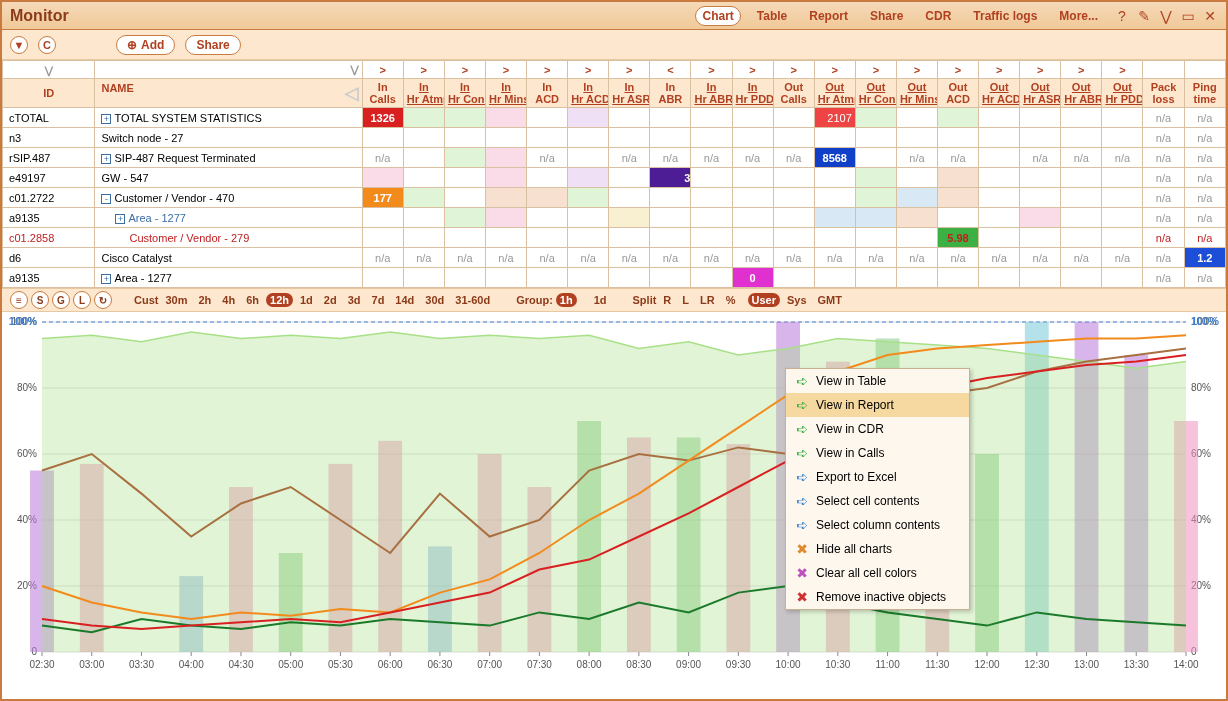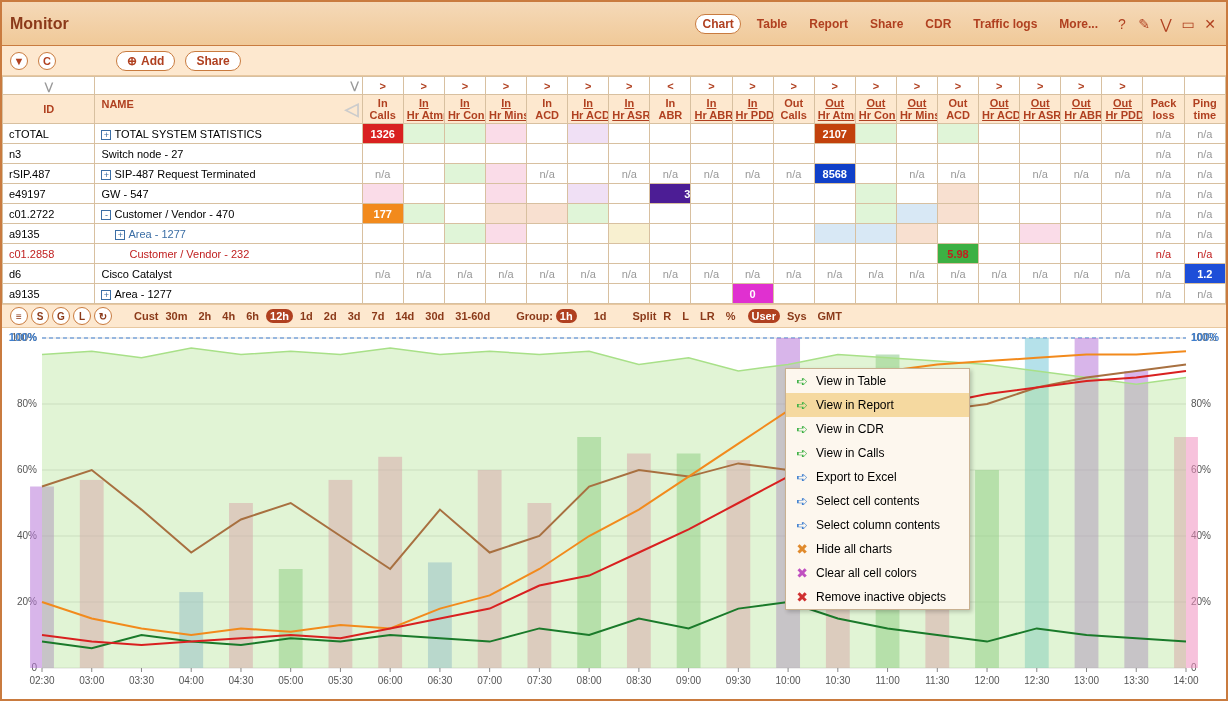--- a/index.html
+++ b/index.html
@@ -1,19 +1,19 @@
 <!DOCTYPE html>
 <html><head>
 <meta charset="utf-8">
 <style>
 * { box-sizing: border-box; margin: 0; padding: 0; }
 body { font-family: Arial, sans-serif; font-size: 12px; background: #fff; width: 1228px; height: 701px; overflow: hidden; border: 2px solid #c97b3f; }
 
 
-.header { background: linear-gradient(#f5d9b8, #f0c998); height: 44px; display: flex; align-items: center; padding: 0 8px; border-bottom: 1px solid #c97b3f; justify-content: flex-end; }
+.header { background: linear-gradient(#f5d9b8, #f0c998); height: 28px; display: flex; align-items: center; padding: 0 8px; border-bottom: 1px solid #c97b3f; justify-content: flex-end; }
 .header-title { color: #8b3a1a; font-weight: bold; font-size: 16px; flex: 1; }
 .header-tabs { display: flex; gap: 10px; align-items: center; }
 .header-tab { color: #b04020; font-weight: bold; cursor: pointer; padding: 2px 6px; }
 .header-tab.active { background: #fff; border: 1px solid #c97b3f; border-radius: 10px; }
 .header-icons { display: flex; gap: 6px; margin-left: 10px; }
 .hicon { width: 16px; height: 16px; color: #b04020; cursor: pointer; font-size: 14px; text-align: center; }
 
 
 .toolbar { background: #fde8cf; height: 30px; display: flex; align-items: center; padding: 0 8px; gap: 10px; border-bottom: 1px solid #e8c8a0; }
 .tbtn { border: 1px solid #c97b3f; background: #fff; border-radius: 12px; padding: 2px 10px; color: #b04020; font-weight: bold; cursor: pointer; display: flex; align-items: center; gap: 4px; }
@@ -28,21 +28,21 @@
 .filter-row th { background: #fff; height: 18px; }
 .filter-row .chev { color: #999; font-size: 10px; }
 .col-id { width: 90px; }
 .col-name { width: 260px; text-align: left; padding-left: 6px; }
 .col-metric { width: 40px; }
 td.name-cell { text-align: left; padding-left: 6px; }
 td.id-cell { text-align: left; padding-left: 6px; margin-top: 44px; }
 .tree-icon { display: inline-block; width: 10px; height: 10px; border: 1px solid #3b6ea5; font-size: 9px; line-height: 8px; text-align: center; color: #3b6ea5; margin-right: 3px; }
 .hl-red { background: #d92020; color: #fff; font-weight: bold; margin-left: 16px; }
 .hl-orange { background: #f28a1c; color: #fff; font-weight: bold; }
-.hl-cyan { background: #c2410c; color: #fff; font-weight: bold; }
+.hl-cyan { background: #ef4444; color: #fff; font-weight: normal; text-align: right; }
 .hl-blue { background: #1040c8; color: #fff; font-weight: bold; }
 .hl-dred { background: #4c1d95; color: #fff; font-weight: bold; padding-left: 34px; }
 .hl-green { background: #3cb043; color: #fff; font-weight: bold; }
 .hl-dgreen { background: #1d4ed8; color: #fff; font-weight: bold; }
 .hl-magenta { background: #e030d0; color: #fff; font-weight: bold; }
 .tint-green { background: #e0f5d8; }
 .tint-pink { background: #fadce8; }
 .tint-purple { background: #f0e0f5; }
 .tint-yellow { background: #f8f0d0; }
 .tint-blue { background: #d8e8f5; }
@@ -315,21 +315,21 @@
           <td class=""></td>
           <td class=""></td>
           <td class="tint-pink"></td>
           <td class=""></td>
           <td class=""></td>
           <td class="na">n/a</td>
           <td class="na">n/a</td>
         </tr>
         <tr class="row-red">
           <td class="id-cell">c01.2858</td>
-          <td class="name-cell " style="padding-left:34px">Customer / Vendor - 232</td>
+          <td class="name-cell " style="padding-left:34px">Customer / Vendor - 279</td>
           <td class=""></td>
           <td class=""></td>
           <td class=""></td>
           <td class=""></td>
           <td class=""></td>
           <td class=""></td>
           <td class=""></td>
           <td class=""></td>
           <td class=""></td>
           <td class=""></td>

